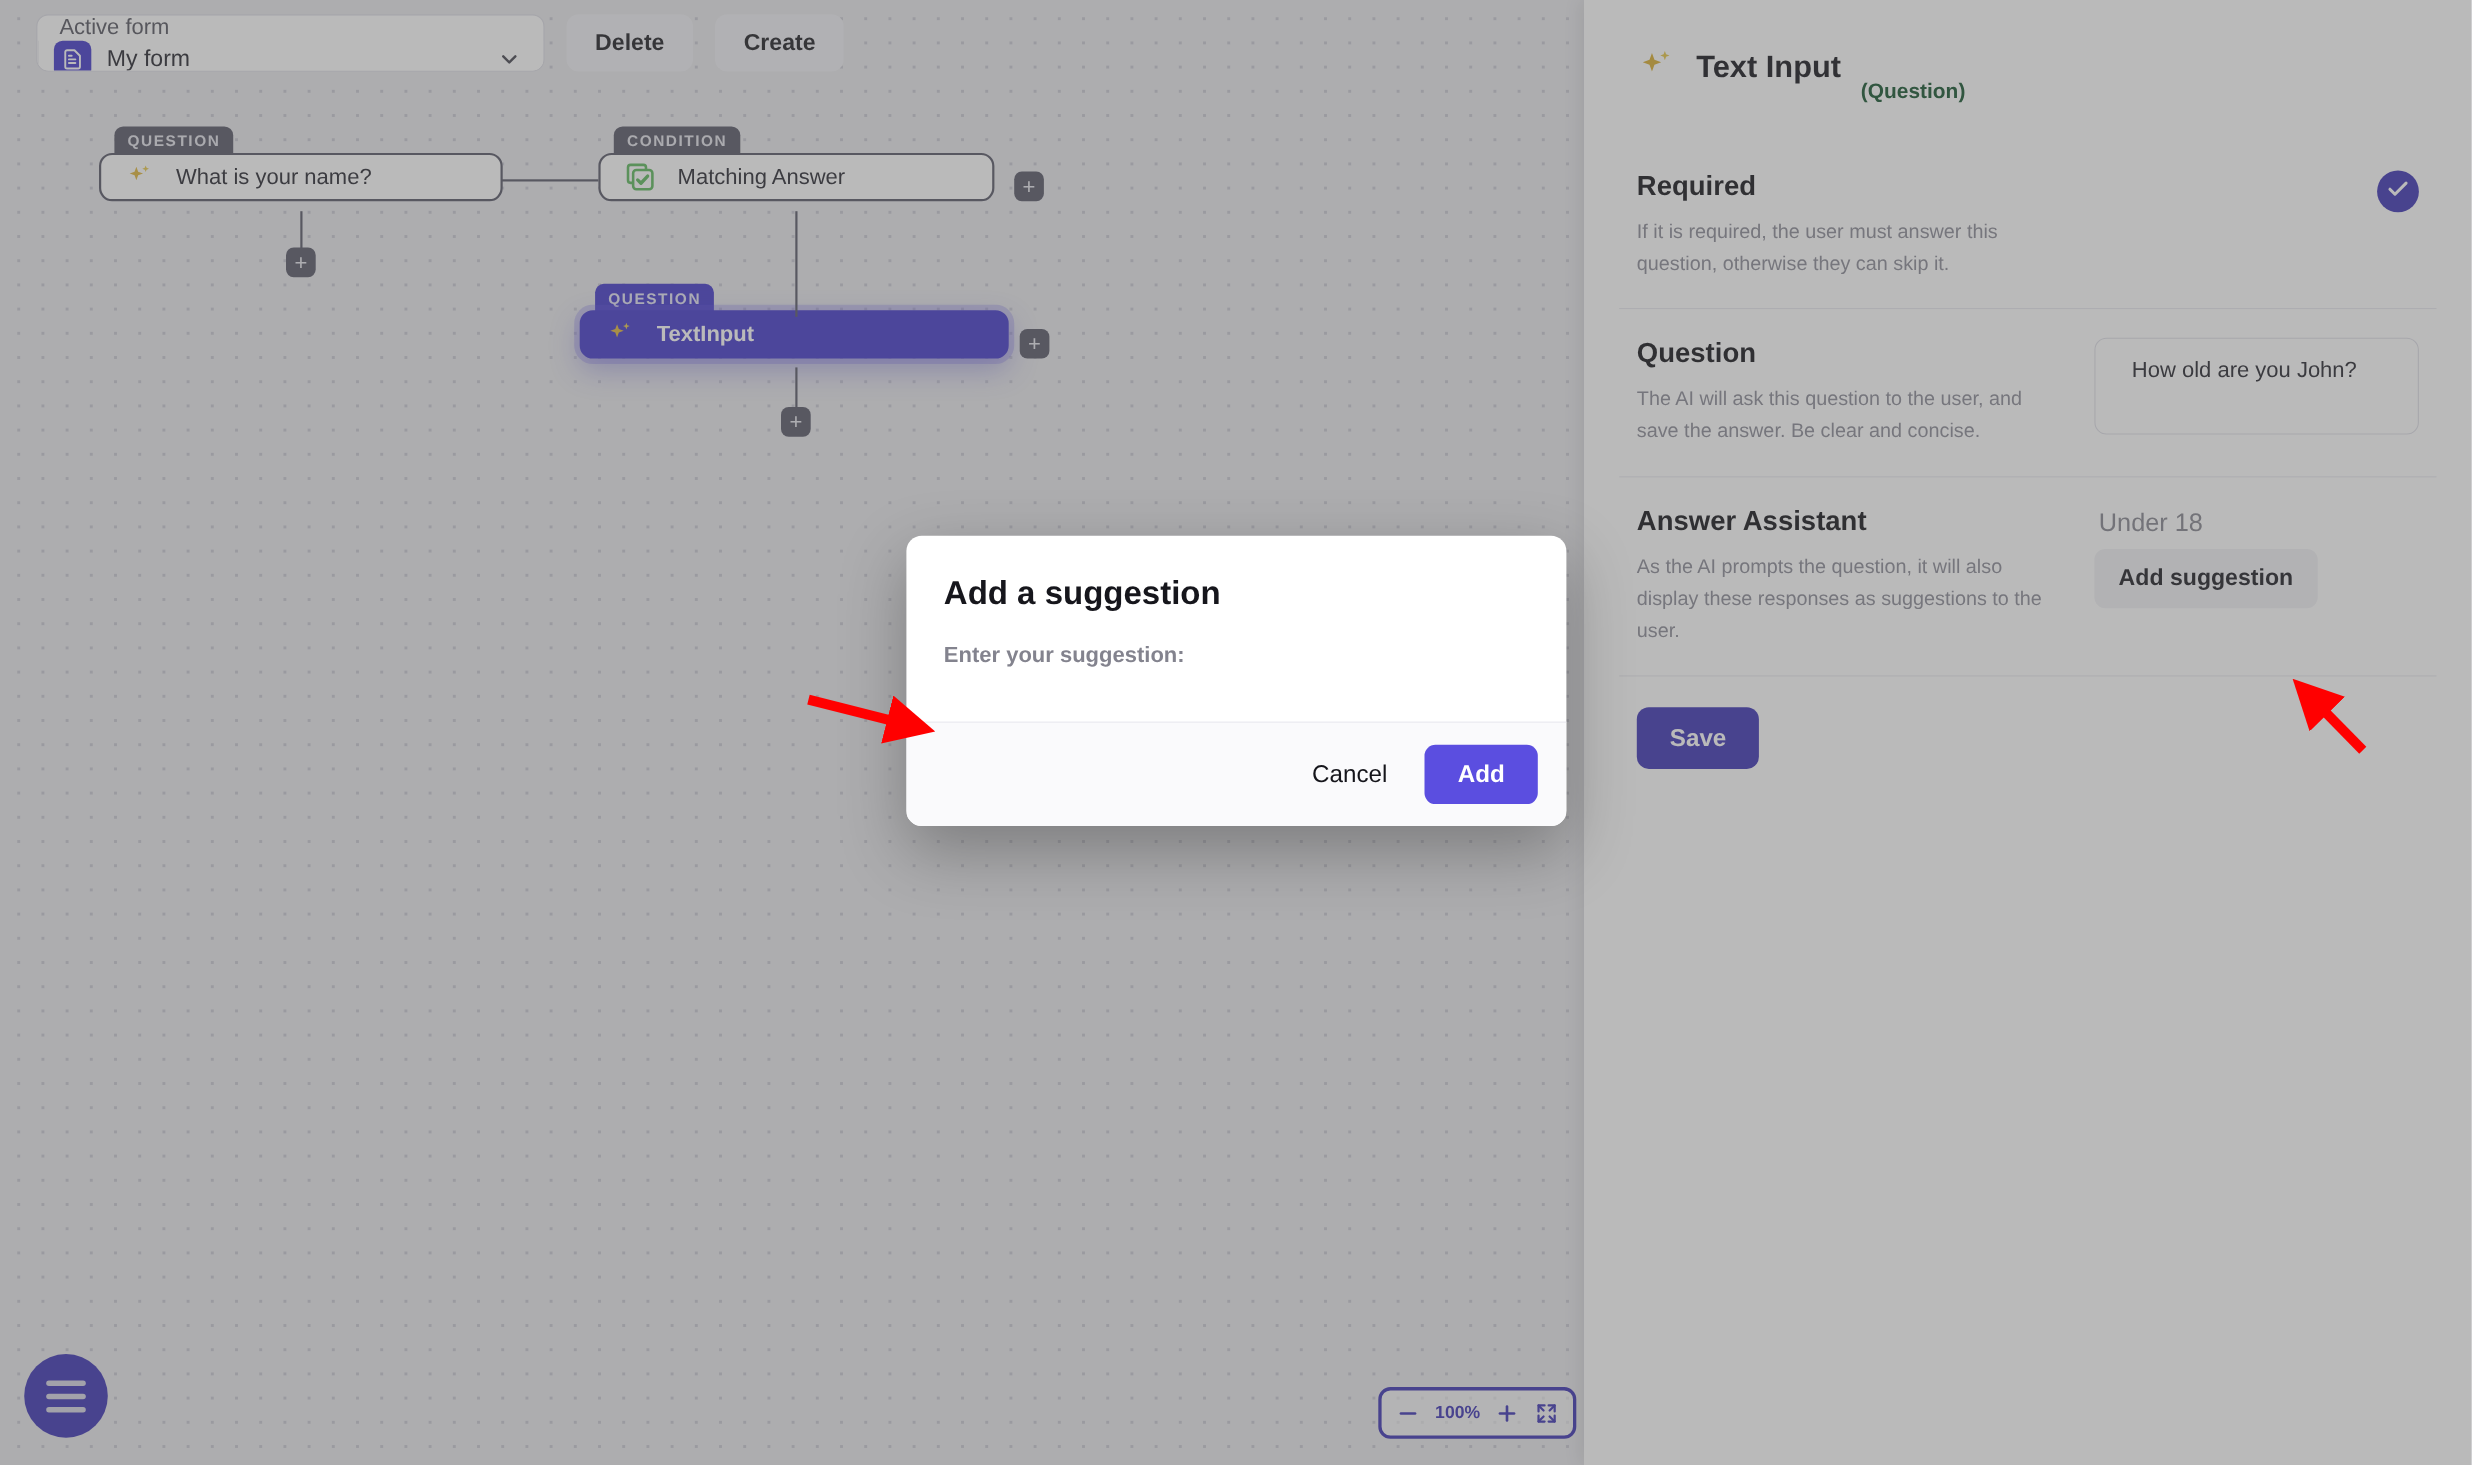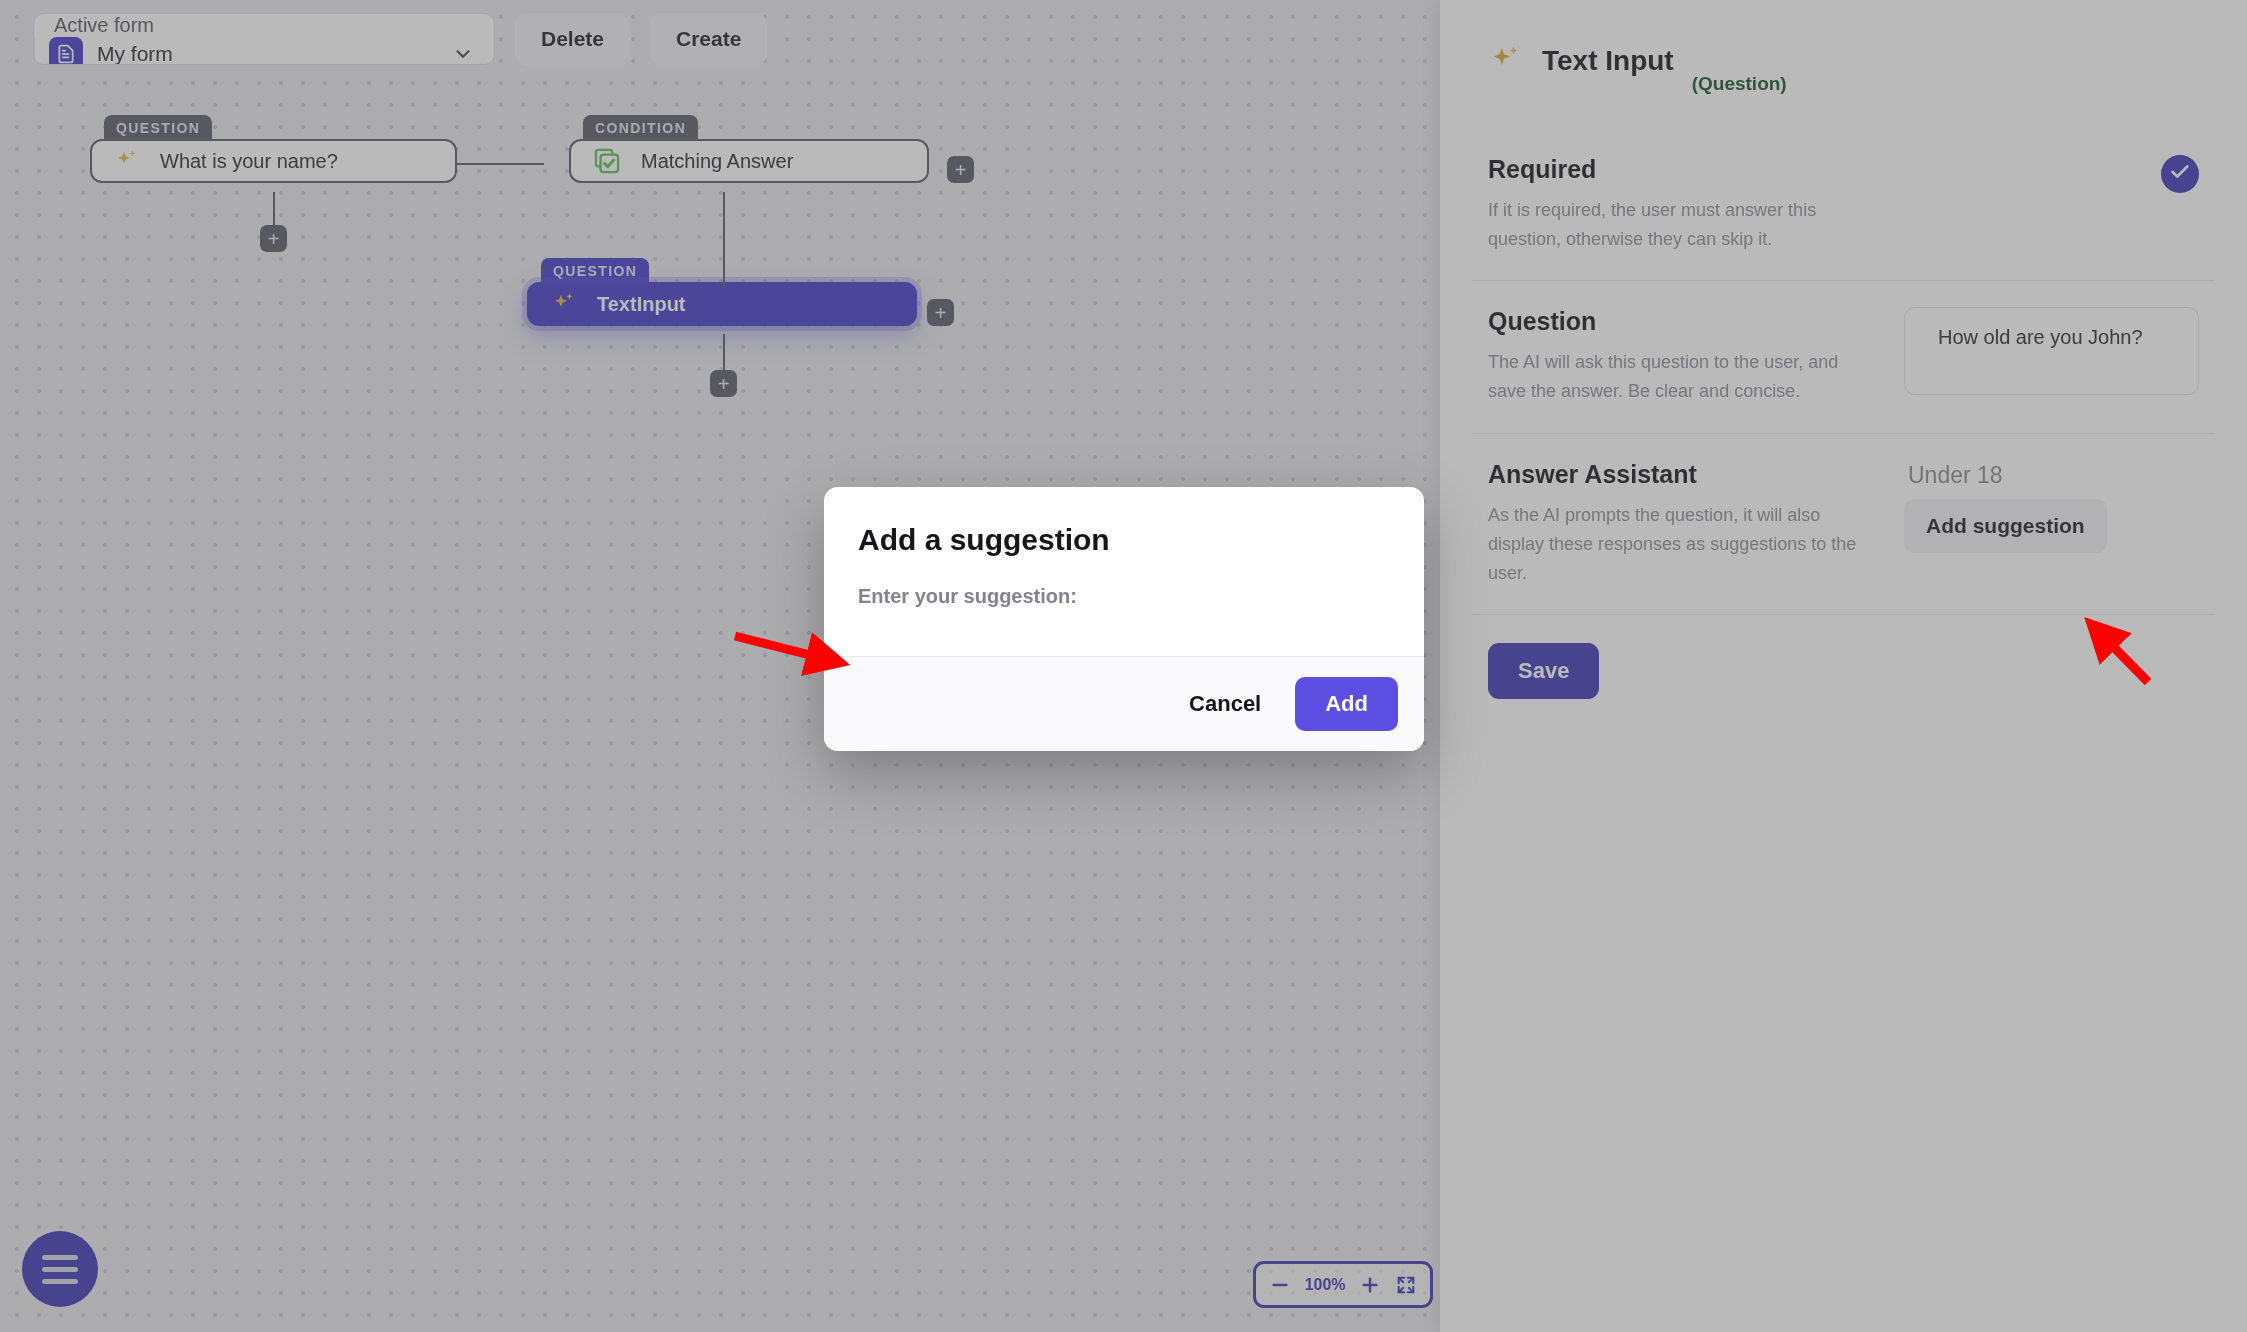--- a/index.html
+++ b/index.html
@@ -321,21 +321,21 @@
     border-top: 1px solid #e9e9ef;
     background: #fafafc;
     display: flex;
     justify-content: flex-end;
     align-items: center;
     gap: 12px;
     padding: 20px 26px;
   }
   #cancel-btn {
     font-size: 22px;
-    font-weight: bold;
+    font-weight: normal;
     color: #15151b;
     background: transparent;
     border: none;
     padding: 14px 22px;
     cursor: pointer;
     border-radius: 10px;
     font-family: "Liberation Sans", sans-serif;
   }
   #add-btn {
     font-size: 22px;
@@ -397,21 +397,21 @@
           <svg viewBox="0 0 24 24" width="26" height="26">
             <path d="M9.2 3.4l1.5 4.1 4.1 1.5-4.1 1.5-1.5 4.1-1.5-4.1L3.6 9l4.1-1.5z" fill="#e0b63a"></path>
             <path d="M17 2.2l.75 2.05L19.8 5l-2.05.75L17 7.8l-.75-2.05L14.2 5l2.05-.75z" fill="#e8c84a"></path>
           </svg>
         </span>
         <span class="node-label">What is your name?</span>
       </div>
       <div class="plus-btn" style="left:170px; top:113px;">+</div>
     </div>
 
-    <div class="node-wrap" style="left:569px; top:112px;">
+    <div class="node-wrap" style="left:544px; top:112px;">
       <div class="node-tag">CONDITION</div>
       <div class="node-box" style="width:360px;">
         <span class="cond-ico">
           <svg viewBox="0 0 24 24" width="28" height="28">
             <rect x="2.5" y="2.5" width="14" height="14" rx="2" fill="none" stroke="#5cb85c" stroke-width="2"></rect>
             <rect x="6.5" y="6.5" width="15" height="15" rx="2.5" fill="#ffffff" stroke="#5cb85c" stroke-width="2"></rect>
             <path d="M10 14.2l2.6 2.6 5.2-5.6" fill="none" stroke="#5cb85c" stroke-width="2.6" stroke-linecap="round" stroke-linejoin="round"></path>
           </svg>
         </span>
         <span class="node-label">Matching Answer</span>

